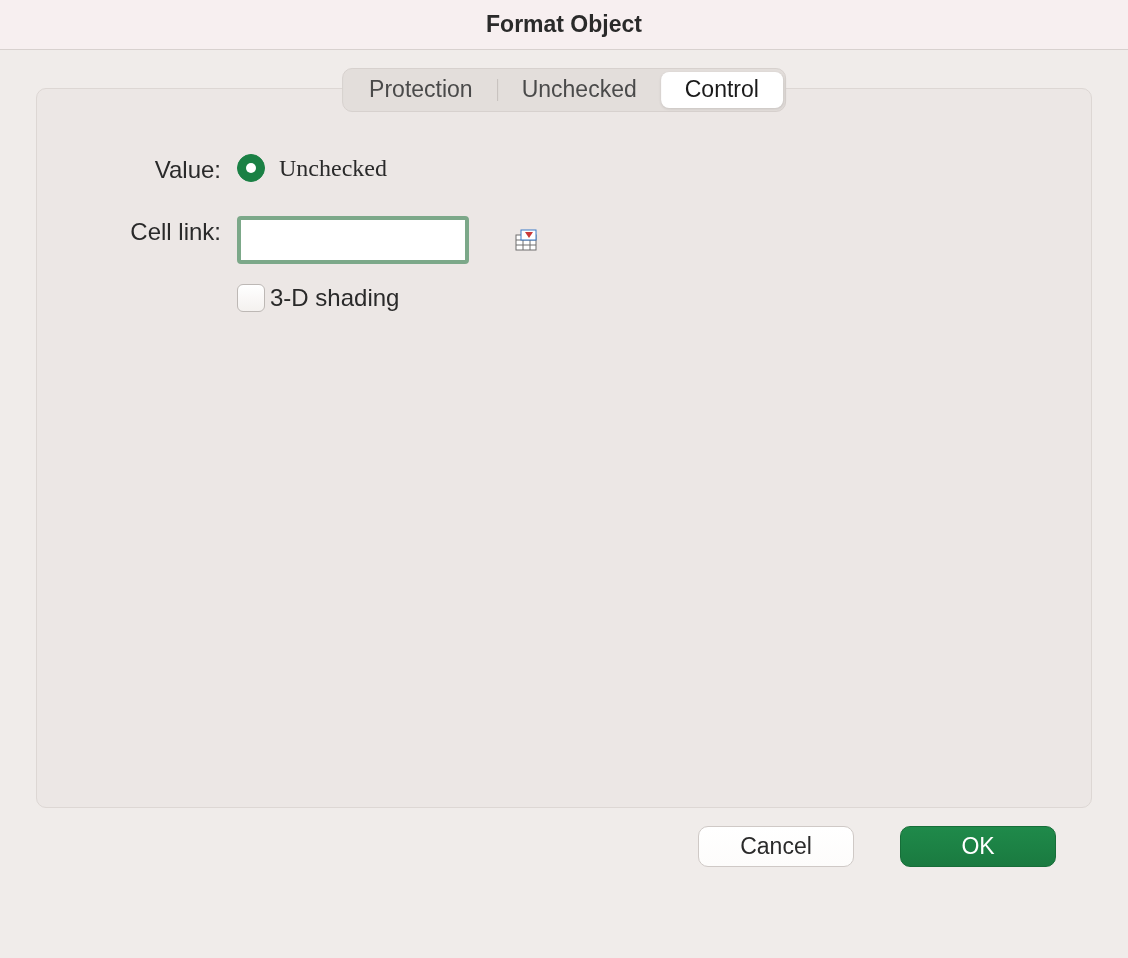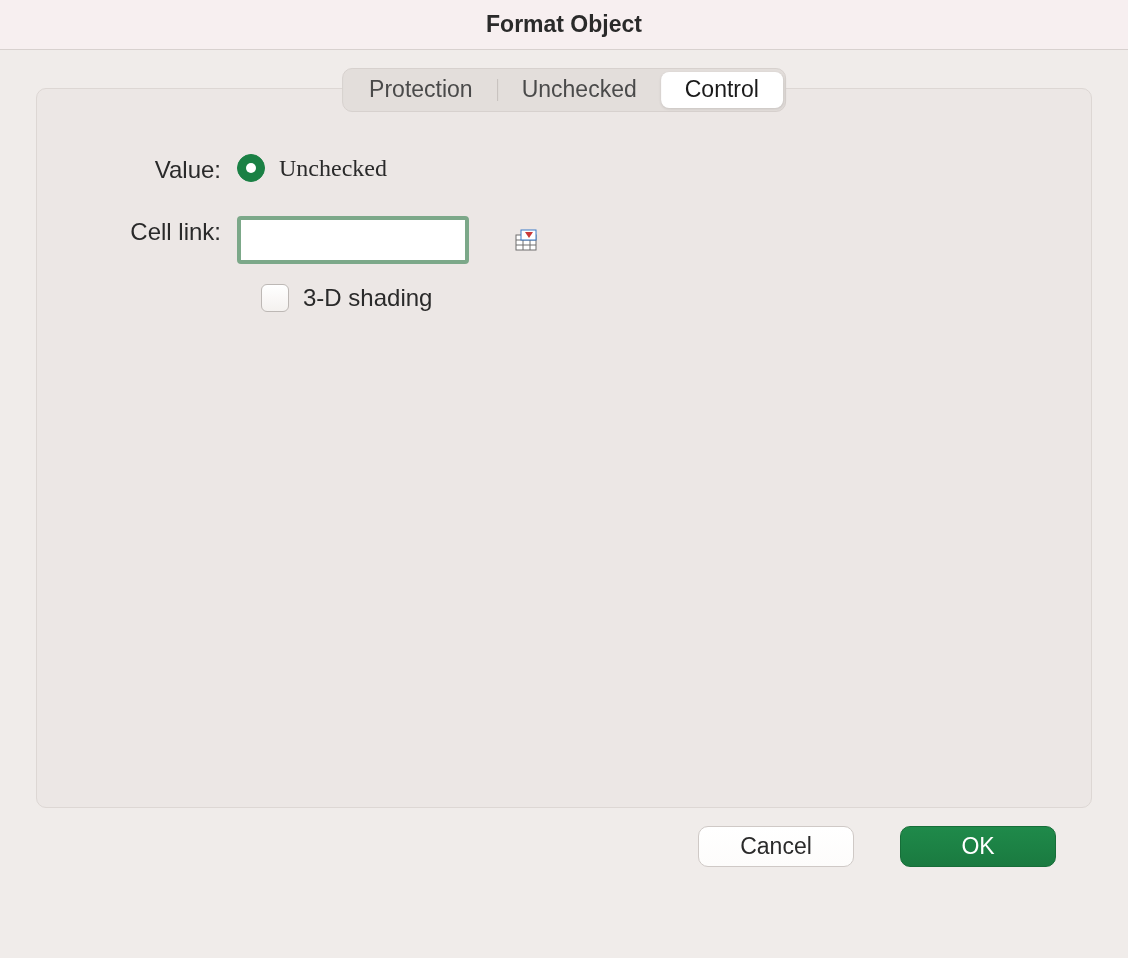--- a/index.html
+++ b/index.html
@@ -156,23 +156,22 @@
     }
     .cell-link-picker svg {
       display: block;
     }
     .checkbox-row {
       margin-top: 20px;
     }
     .checkbox-option {
       display: flex;
       align-items: flex-end;
-      gap: 14px;
-      cursor: pointer;
-      margin-left: 24px;
+      gap: 5px;
+      cursor: pointer;
     }
     .checkbox-box {
       width: 28px;
       height: 28px;
       border-radius: 6px;
       border: 1px solid #bdb8b5;
       background: linear-gradient(#ffffff, #f4f1ef);
       flex-shrink: 0;
     }
     .checkbox-label {

